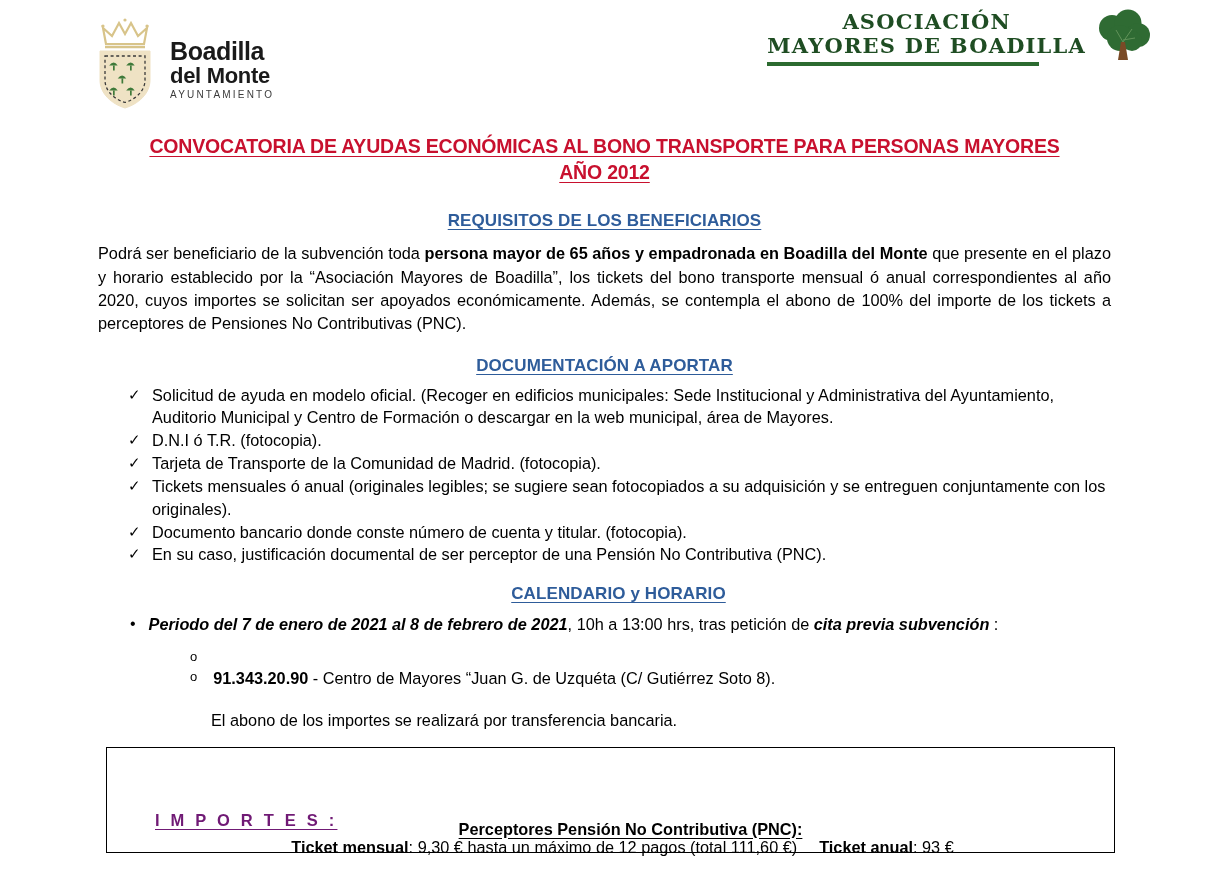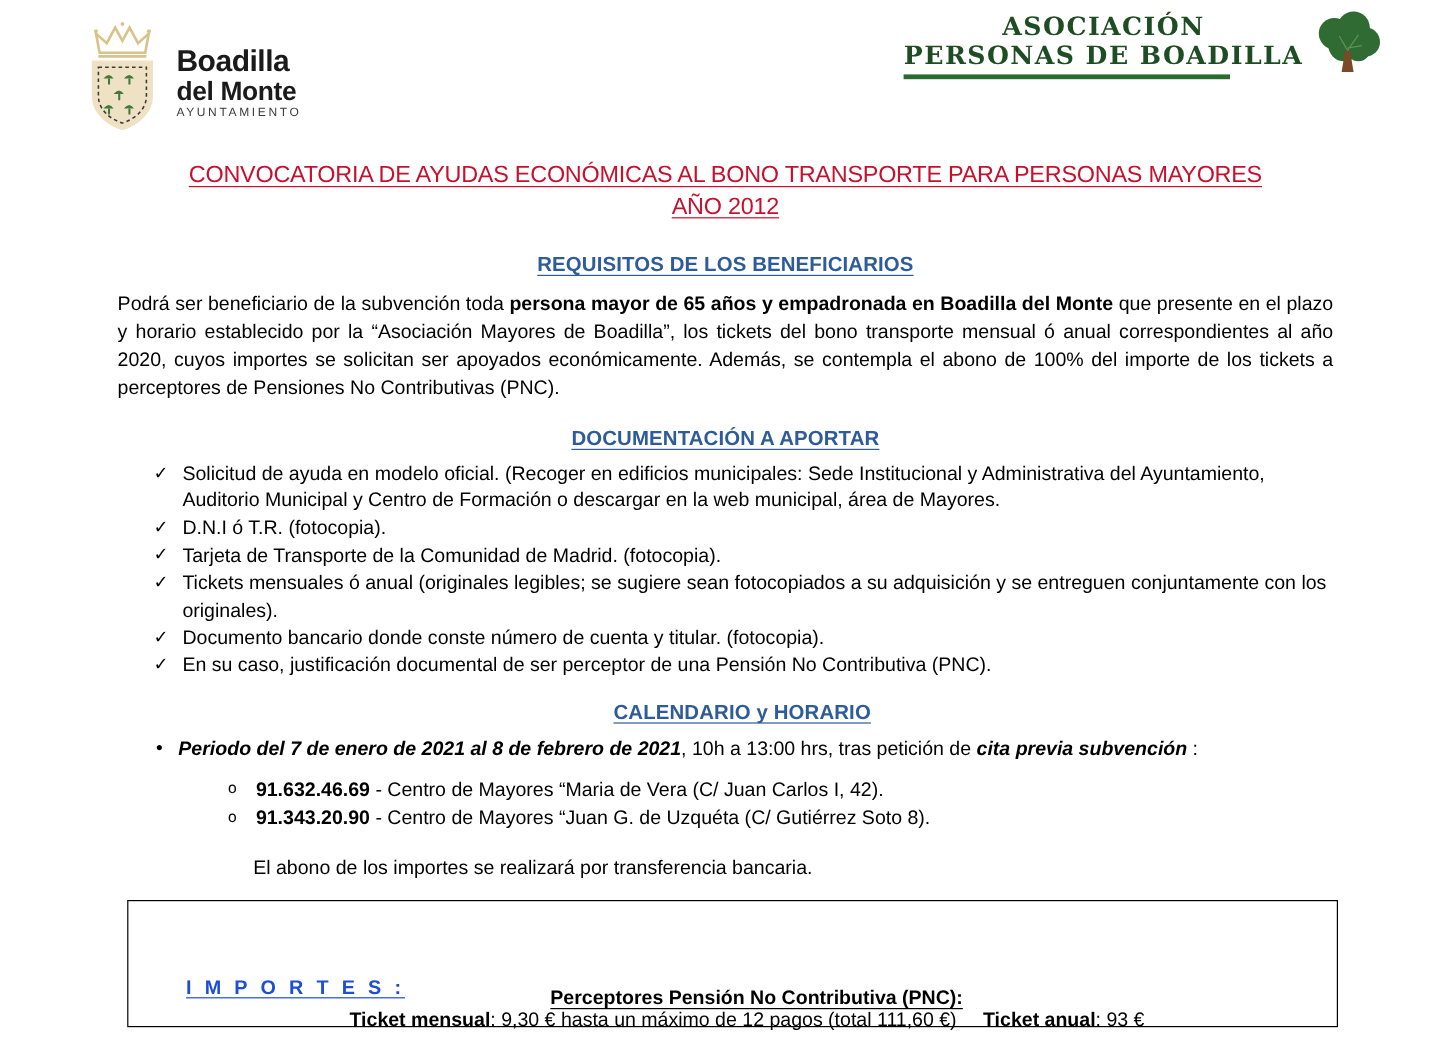--- a/index.html
+++ b/index.html
@@ -17,21 +17,21 @@
   }
 
   
   .header {
     position: relative;
     height: 122px;
   }
 
   .logo-left {
     position: absolute;
-    left: 67px;
+    left: 90px;
     top: 14px;
     display: flex;
     align-items: flex-end;
     gap: 10px;
   }
   .shield-wrap {
     width: 70px;
     height: 96px;
     position: relative;
   }
@@ -93,21 +93,21 @@
     width: 272px;
   }
   .tree-wrap { width: 62px; height: 64px; }
   .tree-wrap svg { display: block; }
 
   
   .doc-title {
     margin: 12px 96px 0 96px;
     text-align: center;
     color: #C8102E;
-    font-weight: normal;
+    font-weight: bold;
     font-size: 19.5px;
     line-height: 1.32;
     font-stretch: condensed;
     letter-spacing: -0.2px;
   }
   .doc-title span {
     text-decoration: underline;
     text-underline-offset: 3px;
   }
 
@@ -209,21 +209,21 @@
     line-height: 1.45;
   }
   .amt-row-top .indent1 { padding-left: 0px; }
   .amt-row-top .indent2 { padding-left: 2px; }
   .amt-label { font-weight: bold; }
 
   .importes-label {
     position: absolute;
     left: 48px;
     top: 63px;
-    color: #1d4ed8;
+    color: #701a75;
     font-weight: bold;
     font-size: 16.5px;
     letter-spacing: 3.2px;
     text-decoration: underline;
     text-underline-offset: 3px;
   }
   .pnc-head {
     position: absolute;
     left: 0;
     right: 0;
@@ -292,21 +292,21 @@
     <div class="logo-left-text">
       <div class="ll-line1">Boadilla</div>
       <div class="ll-line2">del Monte</div>
       <div class="ll-line3">AYUNTAMIENTO</div>
     </div>
   </div>
 
   <div class="logo-right">
     <div class="logo-right-text">
       <div class="lr-line1">ASOCIACIÓN</div>
-      <div class="lr-line2">PERSONAS DE BOADILLA</div>
+      <div class="lr-line2">MAYORES DE BOADILLA</div>
       <div class="lr-rule"></div>
     </div>
     <div class="tree-wrap">
       <svg width="62" height="64" viewBox="0 0 62 64">
         <g fill="#2F6B33">
           <circle cx="20" cy="20" r="13"></circle>
           <circle cx="36" cy="15" r="13.5"></circle>
           <circle cx="46" cy="27" r="12"></circle>
           <circle cx="28" cy="30" r="13"></circle>
           <circle cx="40" cy="33" r="10"></circle>
@@ -365,21 +365,20 @@
 <div class="section-head sh-cal">CALENDARIO y HORARIO</div>
 
 <div class="cal-bullet">
   <span class="cal-dot">•</span>
   <span><b>Periodo del 7 de enero de 2021 al 8 de febrero de 2021</b><span>, 10h a 13:00 hrs,  tras petición de </span><b>cita previa subvención</b><span> :</span></span>
 </div>
 
 <div class="phone-list">
   <div class="phone-item">
     <span class="phone-circle">o</span>
-    <span><b>91.632.46.69</b><span> - Centro de Mayores “Maria de Vera (C/ Juan Carlos I, 42).</span></span>
   </div>
   <div class="phone-item">
     <span class="phone-circle">o</span>
     <span><b>91.343.20.90</b><span> - Centro de Mayores “Juan G. de Uzquéta (C/ Gutiérrez Soto 8).</span></span>
   </div>
 </div>
 
 <div class="bank-note">El abono de los importes se realizará por transferencia bancaria.</div>
 
 <div class="amounts-box">

